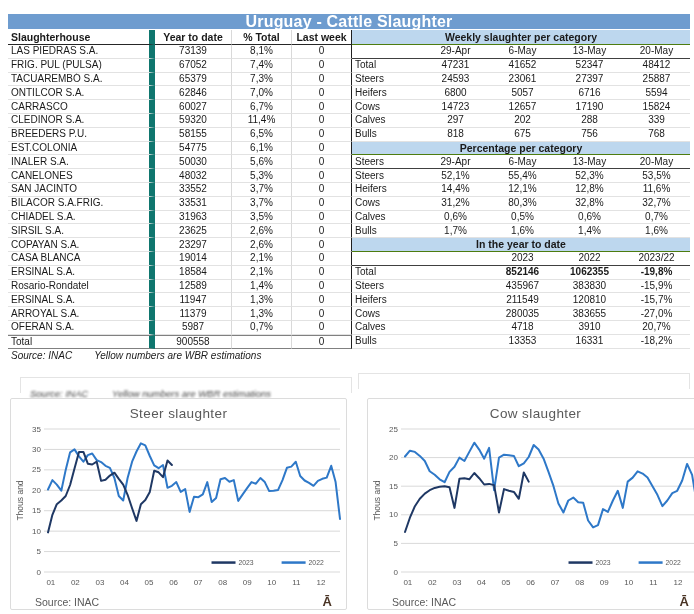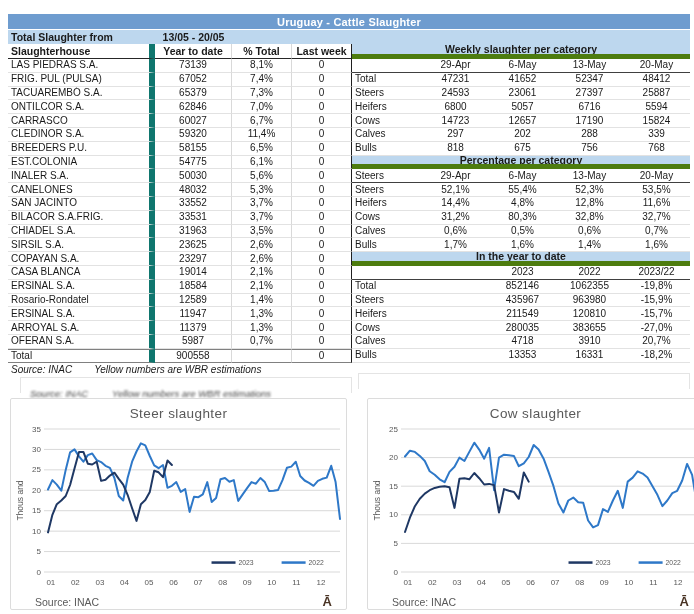--- a/index.html
+++ b/index.html
@@ -1,40 +1,40 @@
 <!DOCTYPE html>
 <html style="--title-bg: #6E9CCF; --band-bg: #BDD7EE; --glyph-color: #4A3425;"><head>
 <meta charset="utf-8">
 <style>
   html,body{margin:0;padding:0;background:#fff;}
   body{width:694px;height:614px;position:relative;font-family:"Liberation Sans",sans-serif;color:#1a1a1a;overflow:hidden;}
 
   .sheet{position:absolute;left:8px;top:14px;width:682px;}
-  .title-bar{height:15px;background:var(--title-bg,#6E9CCF);color:#fff;font-weight:bold;font-size:11px;
+  .title-bar{height:15px;background:var(--title-bg,#6E9CCF);color:#fff;font-weight:bold;font-size:16px;
              display:flex;align-items:center;justify-content:center;margin-bottom:1px;letter-spacing:.2px;}
   .period-row{height:14px;background:var(--band-bg,#BDD7EE);display:grid;grid-template-columns:147px 77px 1fr;
               font-size:10.5px;font-weight:bold;align-items:center;}
   .period-row .plabel{padding-left:3px;}
   .period-row .pvalue{text-align:center;}
 
   .tbl{display:grid;grid-template-columns:147px 77px 60px 60px 70px repeat(4,1fr);
        grid-template-rows:15px;grid-auto-rows:13.8px;background:#fff;}
   .cell{display:flex;align-items:center;font-size:10px;border-bottom:1px solid #E2E2E2;
         overflow:hidden;white-space:nowrap;line-height:1;}
   .name{padding-left:3px;border-right:6px solid #0f766e;}
   .num{justify-content:center;border-right:1px solid #D9D9D9;}
   .lastw{border-right:1.5px solid #1f1f1f;}
   .rlabel{padding-left:3px;}
   .rnum{justify-content:center;}
   .rh{border-bottom:1px solid #404040;}
   .rtitle{grid-column:5/-1;justify-content:center;background:var(--band-bg,#BDD7EE);
-          font-weight:bold;font-size:10.5px;border-bottom:5px solid #4d7c0f;}
+          font-weight:bold;font-size:10.5px;border-bottom:1px solid #4d7c0f;}
   .hl{font-weight:bold;font-size:10.5px;border-bottom:1.5px solid #262626;}
   .trow{border-top:1px solid #808080;border-bottom:1px solid #808080;}
-  .b{font-weight:normal;}
+  .b{font-weight:bold;}
 
   .source-row{height:12px;display:flex;align-items:center;font-style:italic;font-size:10px;padding-left:3px;margin-top:1px;}
   .source-row .note{margin-left:22px;}
 
   .partial-box{position:absolute;height:15px;border:1px solid #E4E4E4;border-bottom:none;background:#fff;}
   .pb-left{left:20px;top:377px;width:330px;}
   .pb-right{left:358px;top:373px;width:330px;}
 
   .ghost-line{position:absolute;left:30px;top:388px;font-size:9.5px;font-style:italic;color:#1a1a1a;
               filter:blur(1.3px);opacity:.85;display:flex;}
@@ -46,25 +46,20 @@
   .c-svg-wrap{margin-left:3px;}
   .c-foot{display:flex;justify-content:space-between;align-items:center;padding:0 14px 0 24px;margin-top:-2px;}
   .c-src{color:#595959;font-size:10.5px;}
   .c-glyph{color:var(--glyph-color,#4A3425);font-weight:bold;font-size:13px;}
 </style>
 </head>
 <body>
 
 <div class="sheet">
   <div class="title-bar">Uruguay - Cattle Slaughter</div>
-  <div class="period-row">
-    <span class="plabel">Total Slaughter from</span>
-    <span class="pvalue">13/05 - 20/05</span>
-    <span></span>
-  </div>
   <div class="tbl">
       <div class="cell hl name">Slaughterhouse</div>
       <div class="cell hl num">Year to date</div>
       <div class="cell hl num">% Total</div>
       <div class="cell hl num lastw">Last week</div>
       <div class="cell rtitle">Weekly slaughter per category</div>
       <div class="cell name">LAS PIEDRAS S.A.</div>
       <div class="cell num">73139</div>
       <div class="cell num">8,1%</div>
       <div class="cell num lastw">0</div>
@@ -149,21 +144,21 @@
       <div class="cell rnum">52,1%</div>
       <div class="cell rnum">55,4%</div>
       <div class="cell rnum">52,3%</div>
       <div class="cell rnum">53,5%</div>
       <div class="cell name">SAN JACINTO</div>
       <div class="cell num">33552</div>
       <div class="cell num">3,7%</div>
       <div class="cell num lastw">0</div>
       <div class="cell rlabel">Heifers</div>
       <div class="cell rnum">14,4%</div>
-      <div class="cell rnum">4,8%</div>
+      <div class="cell rnum">12,1%</div>
       <div class="cell rnum">12,8%</div>
       <div class="cell rnum">11,6%</div>
       <div class="cell name">BILACOR S.A.FRIG.</div>
       <div class="cell num">33531</div>
       <div class="cell num">3,7%</div>
       <div class="cell num lastw">0</div>
       <div class="cell rlabel">Cows</div>
       <div class="cell rnum">31,2%</div>
       <div class="cell rnum">80,3%</div>
       <div class="cell rnum">32,8%</div>
@@ -209,21 +204,21 @@
       <div class="cell rnum b">852146</div>
       <div class="cell rnum b">1062355</div>
       <div class="cell rnum b">-19,8%</div>
       <div class="cell name">Rosario-Rondatel</div>
       <div class="cell num">12589</div>
       <div class="cell num">1,4%</div>
       <div class="cell num lastw">0</div>
       <div class="cell rlabel">Steers</div>
       <div class="cell rnum"></div>
       <div class="cell rnum">435967</div>
-      <div class="cell rnum">963980</div>
+      <div class="cell rnum">383830</div>
       <div class="cell rnum">-15,9%</div>
       <div class="cell name">ERSINAL S.A.</div>
       <div class="cell num">11947</div>
       <div class="cell num">1,3%</div>
       <div class="cell num lastw">0</div>
       <div class="cell rlabel">Heifers</div>
       <div class="cell rnum"></div>
       <div class="cell rnum">211549</div>
       <div class="cell rnum">120810</div>
       <div class="cell rnum">-15,7%</div>

